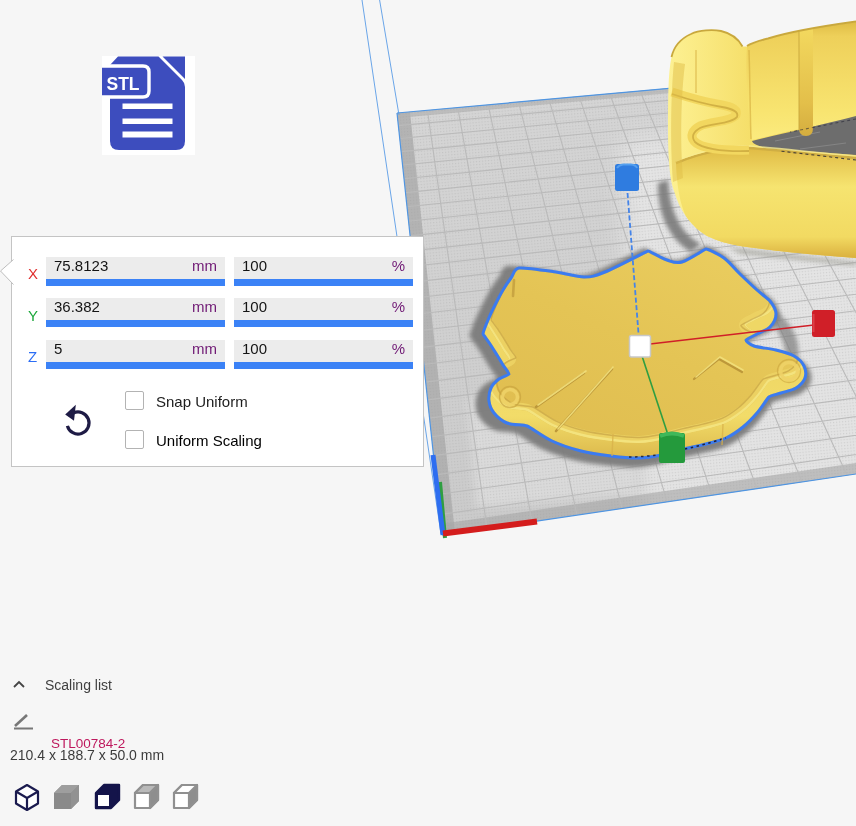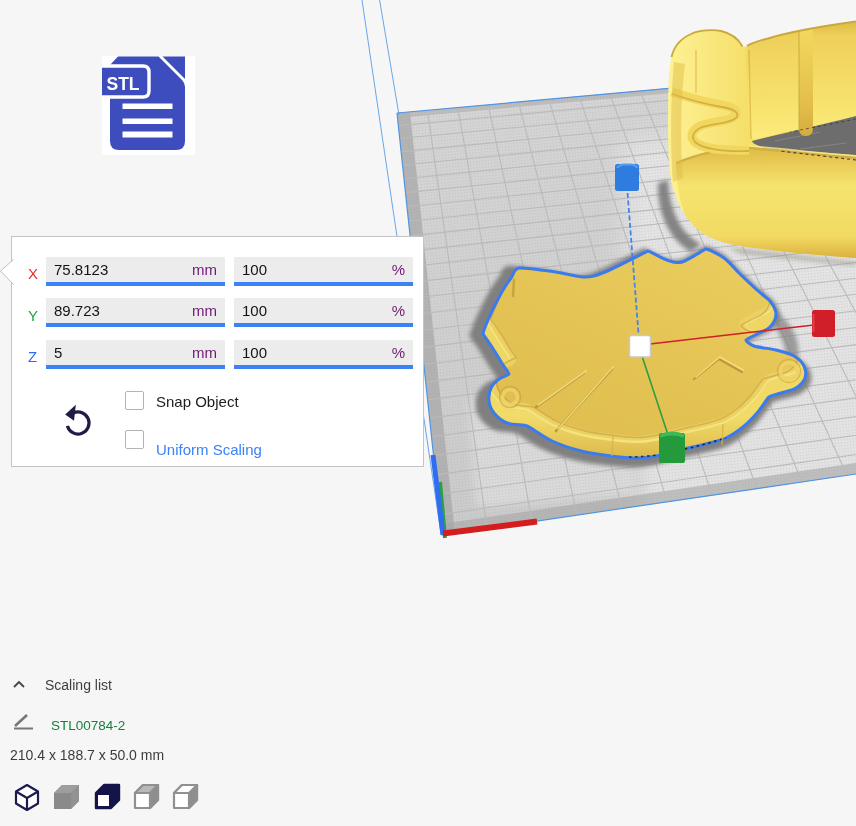--- a/index.html
+++ b/index.html
@@ -1,18 +1,18 @@
 <!DOCTYPE html>
 <html><head><meta charset="utf-8"><style>
 *{margin:0;padding:0;box-sizing:border-box}
 html,body{width:856px;height:826px;background:#f6f6f6;overflow:hidden;
 font-family:"Liberation Sans",sans-serif}
 .abs{position:absolute}
-.fld{position:absolute;width:179px;height:29px;background:#ececec;border-bottom:4px solid #3b82f6;
-display:flex;align-items:center;justify-content:space-between;padding:0 8px;font-size:15px;color:#141414}
+.fld{position:absolute;width:179px;height:29px;background:#ececec;border-bottom:7px solid #3b82f6;
+display:flex;align-items:flex-start;justify-content:space-between;padding:0 8px;font-size:15px;color:#141414}
 .fld .un{color:#701a75}
 .cb{position:absolute;width:19px;height:19px;background:#fff;border:1.5px solid #b3b3b3;border-radius:2px}
 </style></head><body>
 <svg class="abs" style="left:0;top:0" width="856" height="826" viewBox="0 0 856 826">
 <defs>
  <path id="mo" d="M519.0,268.0C524.2,267.3 545.2,270.5 556.0,272.0C566.8,273.5 575.8,277.0 584.0,277.0C592.2,277.0 594.3,276.3 605.0,272.0C615.7,267.7 646.8,251.2 648.0,251.0C649.2,250.8 661.3,258.2 667.0,260.0C672.7,261.8 675.5,263.8 682.0,262.0C688.5,260.2 704.7,249.1 706.0,249.0C707.3,248.9 718.3,253.8 724.0,258.0C729.7,262.2 734.5,268.7 740.0,274.0C745.5,279.3 752.0,285.5 757.0,290.0C762.0,294.5 768.3,298.8 770.0,301.0C771.7,303.2 776.0,309.7 776.0,314.0C776.0,318.3 773.2,323.7 770.0,327.0C766.8,330.3 761.0,331.8 757.0,334.0C753.0,336.2 746.2,339.2 746.0,340.0C745.8,340.8 749.0,344.3 754.0,346.0C759.0,347.7 769.3,348.3 776.0,350.0C782.7,351.7 789.3,353.3 794.0,356.0C798.7,358.7 802.2,362.3 804.0,366.0C805.8,369.7 806.3,374.3 805.0,378.0C803.7,381.7 800.0,385.5 796.0,388.0C792.0,390.5 785.5,391.5 781.0,393.0C776.5,394.5 771.0,395.3 769.0,397.0C767.0,398.7 761.3,408.0 757.0,413.0C752.7,418.0 748.2,422.8 743.0,427.0C737.8,431.2 732.2,435.2 726.0,438.0C719.8,440.8 713.0,442.2 706.0,444.0C699.0,445.8 691.5,447.2 684.0,449.0C676.5,450.8 668.5,453.5 661.0,455.0C653.5,456.5 647.3,457.8 639.0,458.0C630.7,458.2 620.7,457.2 611.0,456.0C601.3,454.8 590.8,453.5 581.0,451.0C571.2,448.5 561.0,445.2 552.0,441.0C543.0,436.8 530.8,427.5 527.0,426.0C523.2,424.5 512.5,425.2 507.0,423.0C501.5,420.8 497.0,416.7 494.0,413.0C491.0,409.3 489.5,405.2 489.0,401.0C488.5,396.8 489.3,391.7 491.0,388.0C492.7,384.3 496.0,381.3 499.0,379.0C502.0,376.7 508.7,374.9 509.0,374.0C509.3,373.1 505.0,368.2 503.0,365.0C501.0,361.8 499.2,358.5 497.0,355.0C494.8,351.5 492.3,347.5 490.0,344.0C487.7,340.5 483.0,334.5 483.0,334.0C483.0,333.5 486.0,324.8 488.0,320.0C490.0,315.2 492.5,310.0 495.0,305.0C497.5,300.0 500.3,294.5 503.0,290.0C505.7,285.5 508.3,281.7 511.0,278.0C513.7,274.3 513.8,268.7 519.0,268.0Z"></path>
  <clipPath id="plateclip">
         <path d="M397,113 L1014,56.5 L1054,445 L442,535 Z"></path>
       </clipPath>
  <clipPath id="modelclip">
@@ -203,53 +203,53 @@
  <div class="abs" style="left:16px;top:111px;width:16px;font-size:15px;color:#2b6df5">Z</div>
  <div class="fld" style="left:34px;top:20px">
       <span>75.8123</span>
       <span class="un">mm</span>
     </div>
  <div class="fld" style="left:222px;top:20px">
       <span>100</span>
       <span class="un">%</span>
     </div>
  <div class="fld" style="left:34px;top:61px">
-      <span>89.723</span>
+      <span>36.382</span>
       <span class="un">mm</span>
     </div>
  <div class="fld" style="left:222px;top:61px">
       <span>100</span>
       <span class="un">%</span>
     </div>
  <div class="fld" style="left:34px;top:103px">
       <span>5</span>
       <span class="un">mm</span>
     </div>
  <div class="fld" style="left:222px;top:103px">
       <span>100</span>
       <span class="un">%</span>
     </div>
  <svg class="abs" style="left:50px;top:166px" width="34" height="34" viewBox="0 0 34 34">
   <path d="M5.4,22.8 A11,11 0 1 0 11.35,10.03" fill="none" stroke="#1e1b45" stroke-width="3.2"></path>
   <path d="M3.2,11.5 L13.8,1.8 L12,17.8 Z" fill="#1e1b45"></path>
  </svg>
  <div class="cb" style="left:113px;top:154px"></div>
- <div class="abs" style="left:144px;top:156px;font-size:15px;color:#1d1d1d">Snap Object</div>
+ <div class="abs" style="left:144px;top:156px;font-size:15px;color:#1d1d1d">Snap Uniform</div>
  <div class="cb" style="left:113px;top:193px"></div>
- <div class="abs" style="left:144px;top:204px;font-size:15px;color:#3b82f6">Uniform Scaling</div>
+ <div class="abs" style="left:144px;top:195px;font-size:15px;color:#000000">Uniform Scaling</div>
 </div>
 <div class="abs" style="left:45px;top:677px;font-size:14px;color:#3f3f3f">Scaling list</div>
 <svg class="abs" style="left:12px;top:678px" width="16" height="12" viewBox="0 0 16 12">
  <path d="M2,9 L7,4 L12,9" stroke="#444" stroke-width="1.8" fill="none"></path>
 </svg>
 <svg class="abs" style="left:13px;top:712px" width="22" height="18" viewBox="0 0 22 18">
  <path d="M2,14 L14,3" stroke="#777" stroke-width="2.6"></path>
  <path d="M1,16.5 L20,16.5" stroke="#777" stroke-width="2"></path>
 </svg>
-<div class="abs" style="left:51px;top:718px;font-size:13.5px;color:#15803d">STL00784-2</div>
+<div class="abs" style="left:51px;top:736px;font-size:13.5px;color:#be185d">STL00784-2</div>
 <div class="abs" style="left:10px;top:747px;font-size:14px;color:#3c3c3c">210.4 x 188.7 x 50.0 mm</div>
 <svg class="abs" style="left:14px;top:783px" width="190" height="30" viewBox="0 0 190 30">
  <g stroke="#1b1b4f" stroke-width="2.2" fill="#fff" stroke-linejoin="round">
   <path d="M13,2 L24,8.5 L24,20.5 L13,27 L2,20.5 L2,8.5 Z"></path>
   <path d="M2,8.5 L13,15 L24,8.5 M13,15 L13,27" fill="none"></path>
  </g>
  <g transform="translate(39,0)">
   <path d="M1,10 L9,2 L26,2 L26,18 L18,26 L1,26 Z" fill="#8a8a8a"></path>
   <path d="M1,10 L9,2 L26,2 L18,10 Z" fill="#9e9e9e"></path>
   <path d="M18,10 L26,2 L26,18 L18,26 Z" fill="#929292"></path>

